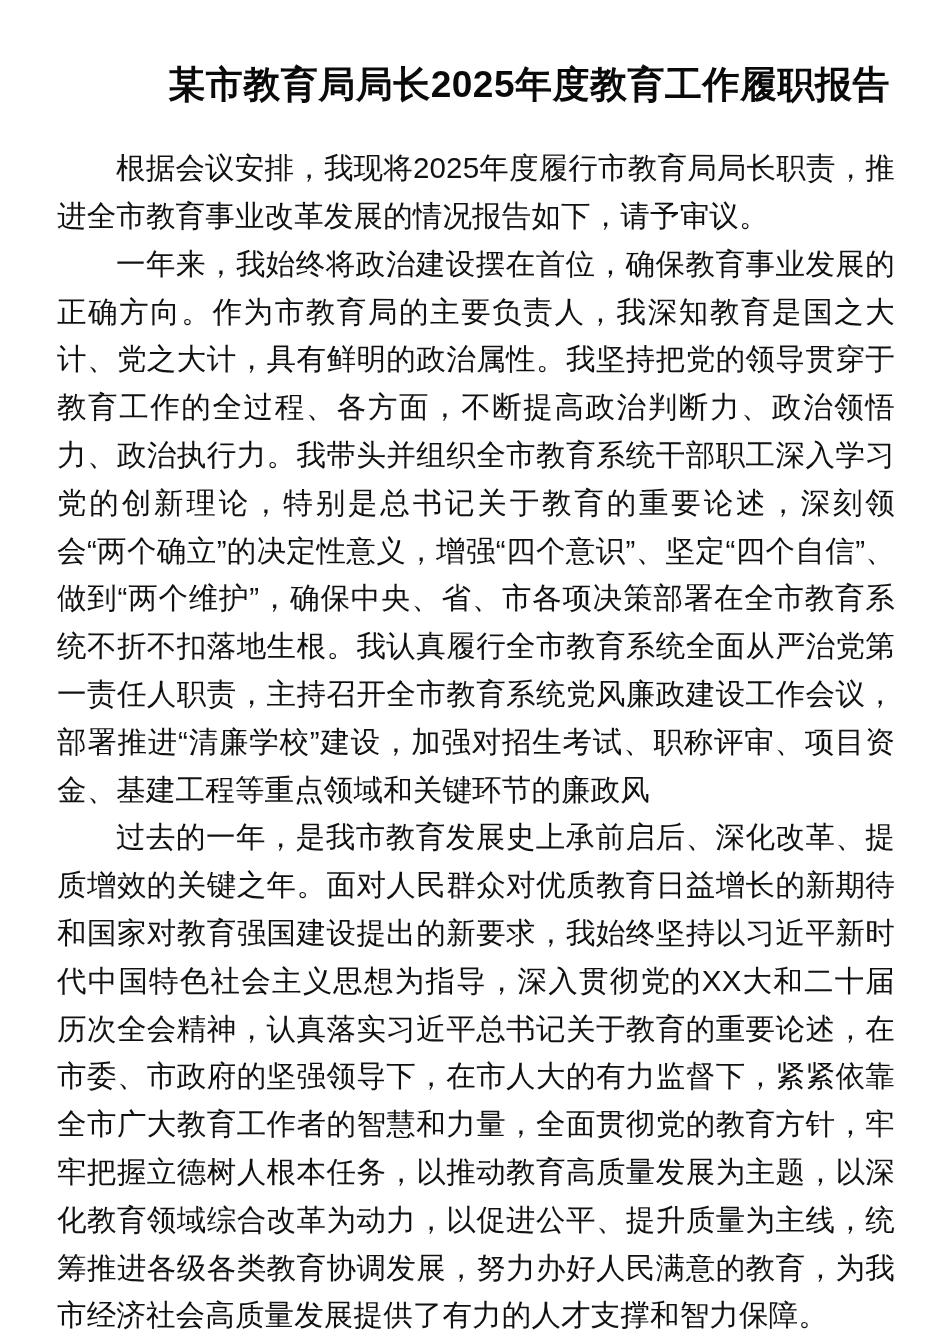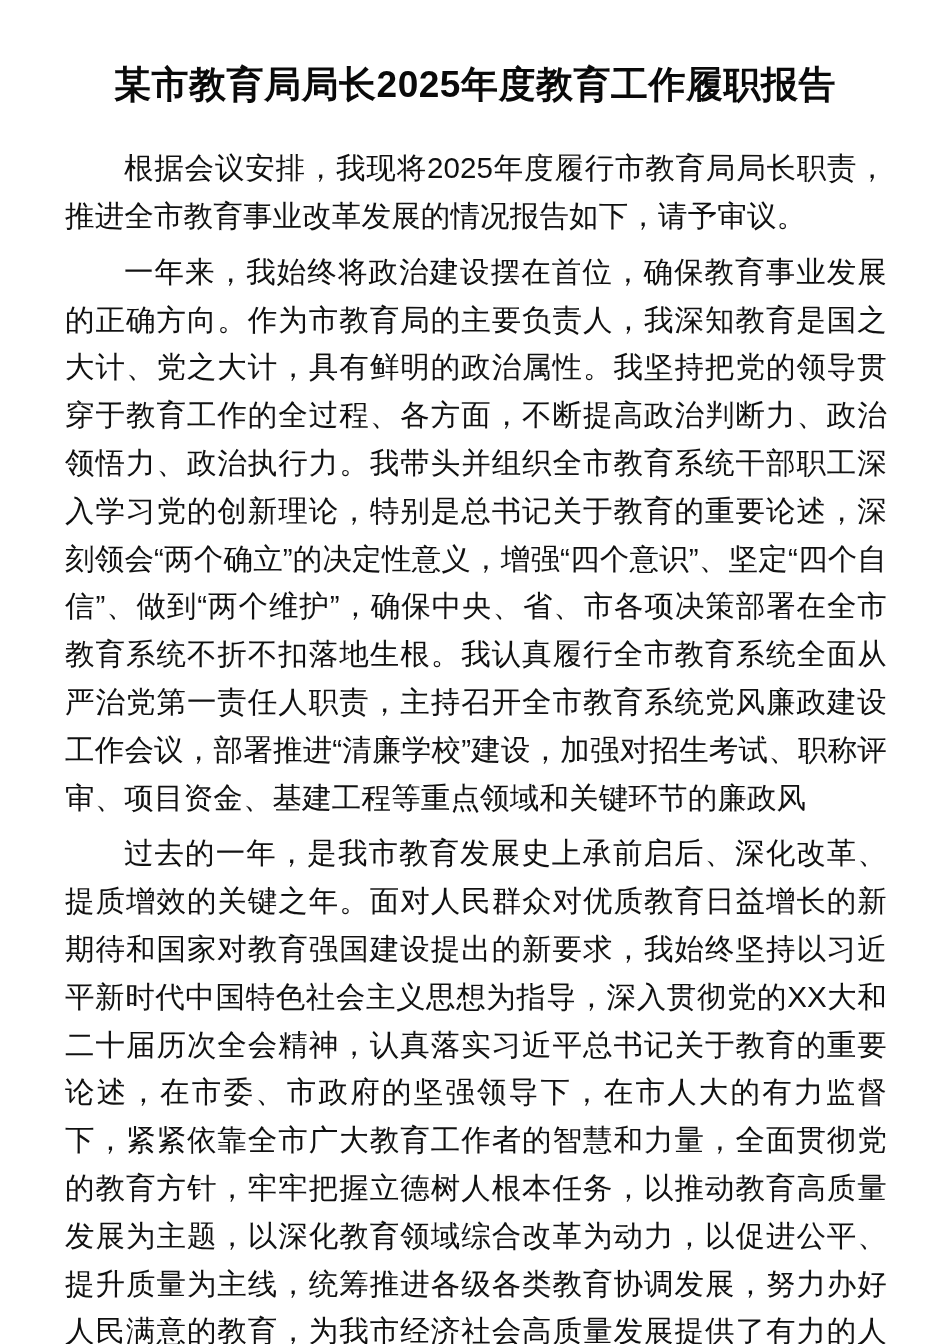--- a/index.html
+++ b/index.html
@@ -20,38 +20,38 @@
     width: 950px;
     height: 1344px;
     background: #ffffff;
     box-sizing: border-box;
     padding: 0;
   }
   .doc-title {
     font-size: 37px;
     font-weight: bold;
     line-height: 1.25;
-    text-align: center;
+    text-align: right;
     letter-spacing: 0.5px;
     margin: 0;
     padding: 62px 60px 0 60px;
     color: #0a0a0a;
     white-space: nowrap;
   }
   .body-block {
     margin-top: 36px;
     padding: 0 55px 0 57px;
   }
   .para {
     font-size: 29.5px;
     line-height: 47.8px;
     text-align: justify;
     text-justify: inter-ideograph;
     text-align-last: left;
-    margin: 8px;
+    margin: 0;
     letter-spacing: 0.15px;
     color: #111111;
     text-indent: 2em;
     word-break: break-all;
   }
   .para + .para {
     margin-top: 0px;
   }
   .para.clipped {
     

